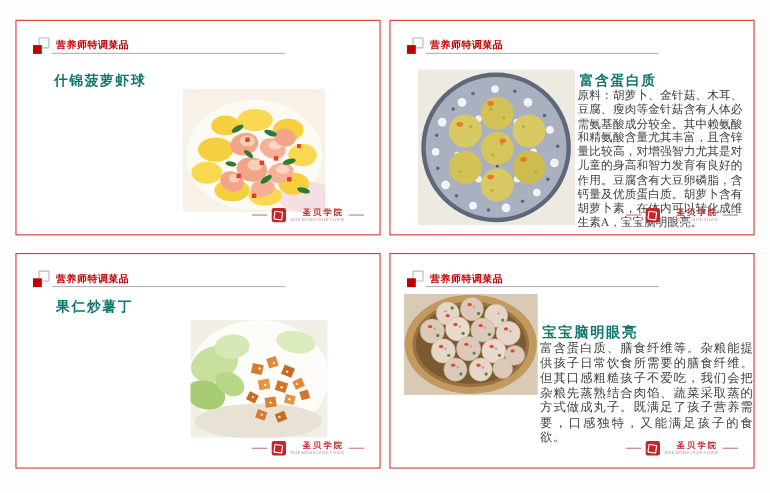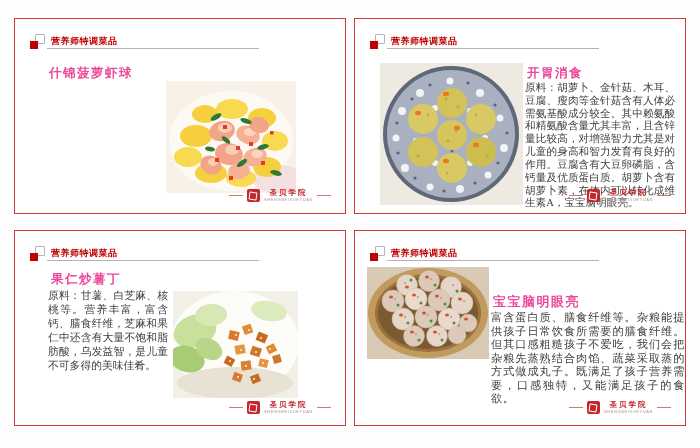--- a/index.html
+++ b/index.html
@@ -20,21 +20,21 @@
   .hdr-icon .sq-gray { position:absolute; right:0; top:0; width:10px; height:10px;
                        border:1px solid #b5b5b5; background:#fff; border-radius:1px; }
   .hdr-icon .sq-red  { position:absolute; left:0; bottom:0; width:8px; height:8px;
                        background:#c00000; }
   .hdr-text { position:absolute; left:21px; top:1px; font-size:9px; font-weight:bold;
               color:#c00000; letter-spacing:0.5px; white-space:nowrap;
               font-family:"Liberation Sans","DejaVu Sans",sans-serif; }
   .hdr-line { position:absolute; left:17px; top:14px; width:212px; height:1px;
               background:#b3b3b3; }
 
-  .dish-title { position:absolute; font-size:12.5px; font-weight:bold; color:#ec4899;
+  .dish-title { position:absolute; font-size:12.5px; font-weight:bold; color:#0f766e;
                 letter-spacing:1.5px; white-space:nowrap;font-family:Liberation Mono, monospace; }
   .dish-body  { position:absolute; color:#3d3d3d; text-align:justify;
                 text-justify:inter-ideograph; }
 
   
   #card1 .dish-title { left:34px; top:46px; }
   #card1 .dish-body  { left:31px; top:63px; width:124px; font-size:10.6px; line-height:1.28; }
   #card1 .photo      { left:151px; top:62px; width:130px; height:112px; }
 
   #card2 .photo      { left:25px; top:44px; width:143px; height:142px; }
@@ -54,21 +54,21 @@
   .photo svg { display:block; width:100%; height:100%; }
 
   
   .logo { position:absolute; right:14px; bottom:11px; display:flex; align-items:center; }
   .logo-dash { width:14px; height:1px; background:#c97b72; }
   .logo-mark { width:13px; height:13px; background:#c3272b; border-radius:2px;
                margin:0 4px; position:relative; }
   .logo-mark::after { content:""; position:absolute; left:2.5px; top:2.5px; right:2.5px;
                       bottom:2.5px; border:1px solid #ffffff; border-radius:1px;
                       transform:rotate(8deg); }
-  .logo-txt { margin-right:4px; text-align:center; }
+  .logo-txt { margin-right:4px; text-align:right; }
   .logo-cn { font-size:7.5px; font-weight:bold; color:#c3272b; letter-spacing:2px;
              line-height:8px; white-space:nowrap; }
   .logo-en { font-size:4px; color:#b08f8c; letter-spacing:0.6px; line-height:5px;
              white-space:nowrap; font-family:"Liberation Sans","DejaVu Sans",sans-serif; }
 </style>
 </head>
 <body>
 
 <div class="stage">
 
@@ -213,21 +213,21 @@
         </g>
         <g fill="#e87a25">
           <ellipse cx="66" cy="31" rx="3" ry="2.2"></ellipse>
             <ellipse cx="96" cy="82" rx="3" ry="2.2"></ellipse>
           <ellipse cx="66" cy="98" rx="3" ry="2.2"></ellipse>
             <ellipse cx="38" cy="50" rx="3" ry="2.2"></ellipse>
           <ellipse cx="77" cy="65" rx="3" ry="2.2"></ellipse>
         </g>
       </svg>
     </div>
-    <div class="dish-title">开胃消食</div>
+    <div class="dish-title">富含蛋白质</div>
     <div class="dish-body">原料：胡萝卜、金针菇、木耳、豆腐、瘦肉等金针菇含有人体必需氨基酸成分较全。其中赖氨酸和精氨酸含量尤其丰富，且含锌量比较高，对增强智力尤其是对儿童的身高和智力发育有良好的作用。豆腐含有大豆卵磷脂，含钙量及优质蛋白质。胡萝卜含有胡萝卜素，在体内可以转化成维生素A，宝宝脑明眼亮。</div>
     <div class="logo">
       <span class="logo-dash"></span>
       <span class="logo-mark"></span>
       <span class="logo-txt">
         <div class="logo-cn">圣贝学院</div>
         <div class="logo-en">SHENGBEIXUEYUAN</div>
       </span>
       <span class="logo-dash"></span>
     </div>
@@ -236,21 +236,20 @@
   <div class="card" id="card3">
     <div class="hdr">
       <span class="hdr-icon">
         <span class="sq-gray"></span>
           <span class="sq-red"></span>
       </span>
       <span class="hdr-text">营养师特调菜品</span>
       <span class="hdr-line"></span>
     </div>
     <div class="dish-title">果仁炒薯丁</div>
-    <div class="dish-body">原料：甘薯、白芝麻、核桃等。营养丰富，富含钙、膳食纤维，芝麻和果仁中还含有大量不饱和脂肪酸，乌发益智，是儿童不可多得的美味佳肴。</div>
     <div class="photo">
       <svg viewBox="0 0 125 107" preserveAspectRatio="none">
         <rect width="125" height="107" fill="#f2efe7"></rect>
         <ellipse cx="62" cy="52" rx="64" ry="52" fill="#fdfcf8"></ellipse>
         <ellipse cx="62" cy="92" rx="58" ry="16" fill="#e7e2d4"></ellipse>
         <g>
           <ellipse cx="22" cy="40" rx="22" ry="16" fill="#c9e09d" transform="rotate(-20 22 40)"></ellipse>
           <ellipse cx="14" cy="68" rx="18" ry="13" fill="#a8cc74" transform="rotate(15 14 68)"></ellipse>
           <ellipse cx="38" cy="24" rx="16" ry="11" fill="#d8e8b4" transform="rotate(-5 38 24)"></ellipse>
           <ellipse cx="36" cy="58" rx="14" ry="10" fill="#b8d687" transform="rotate(30 36 58)"></ellipse>

